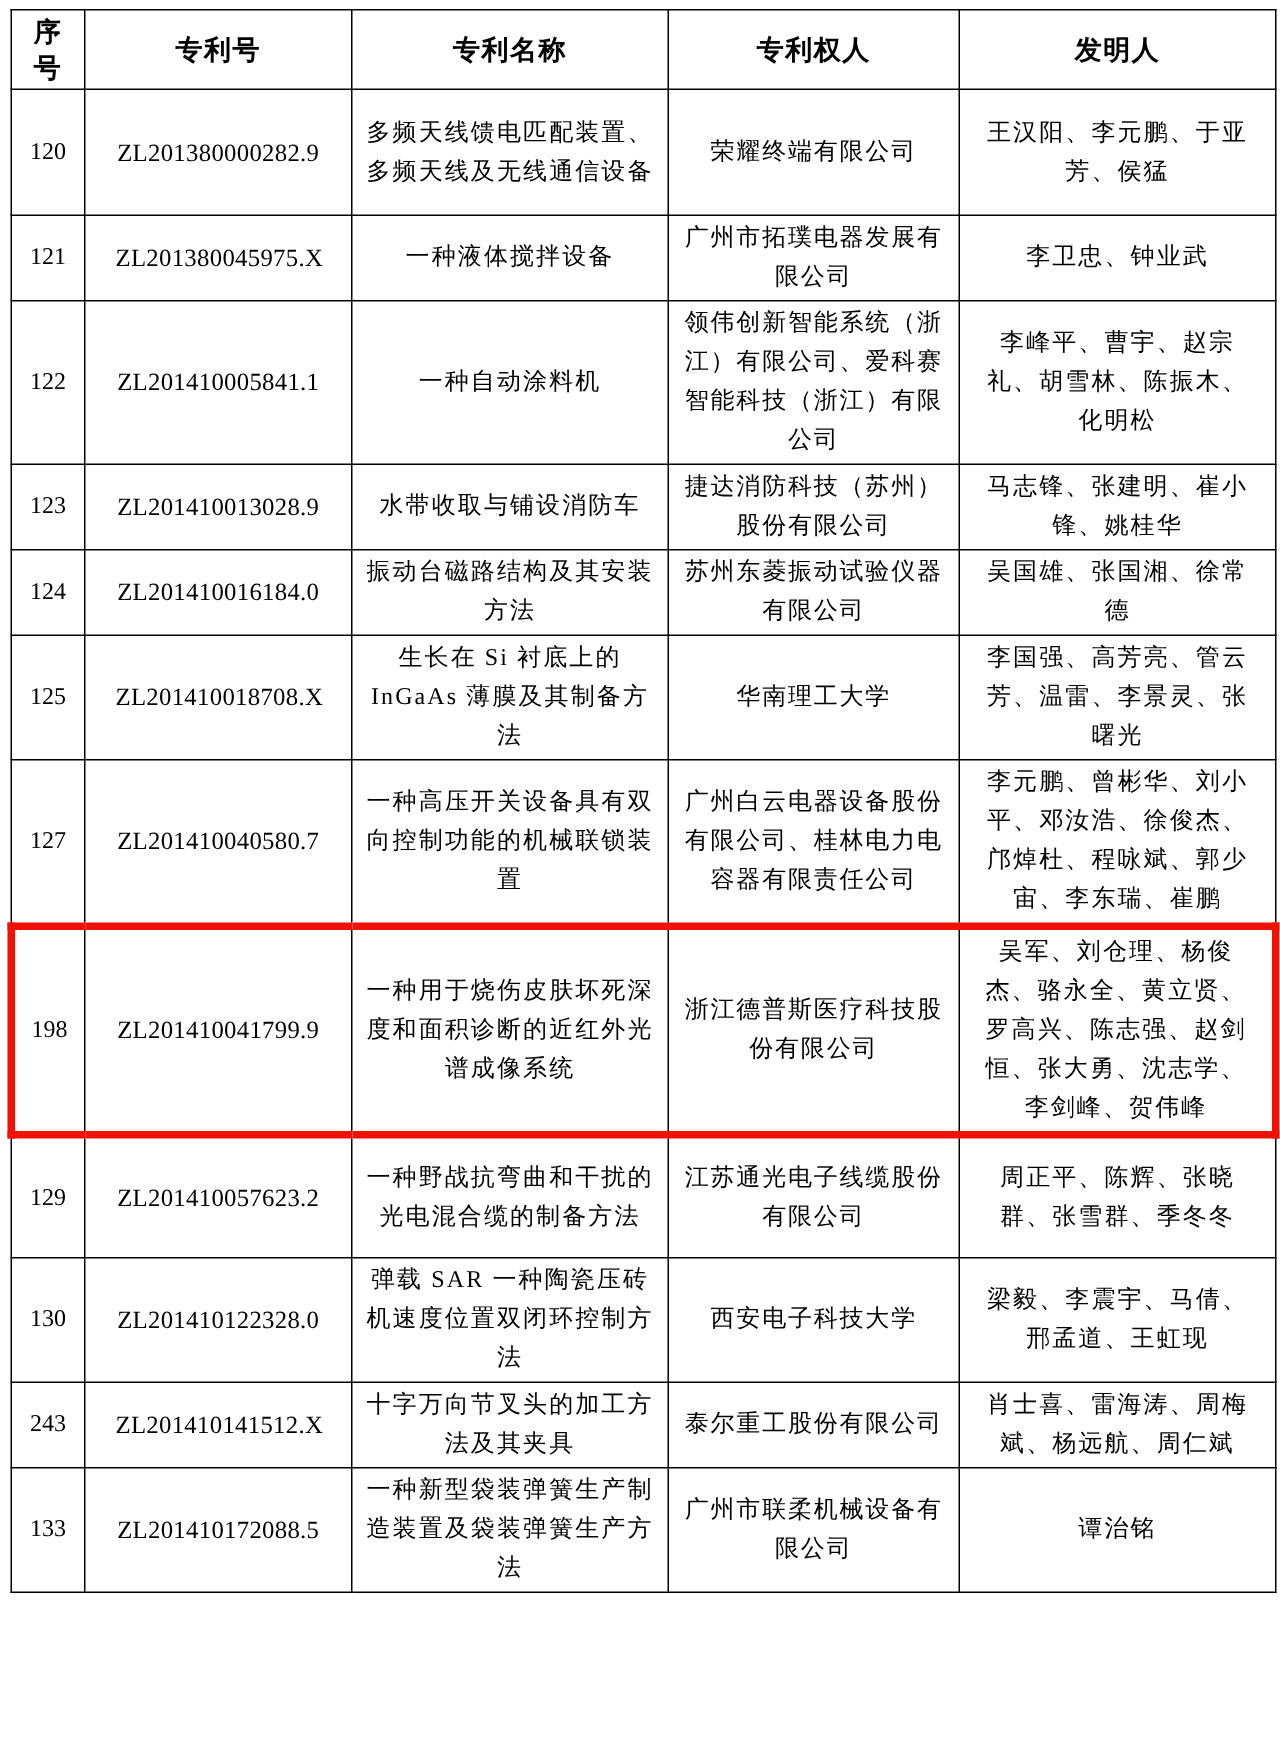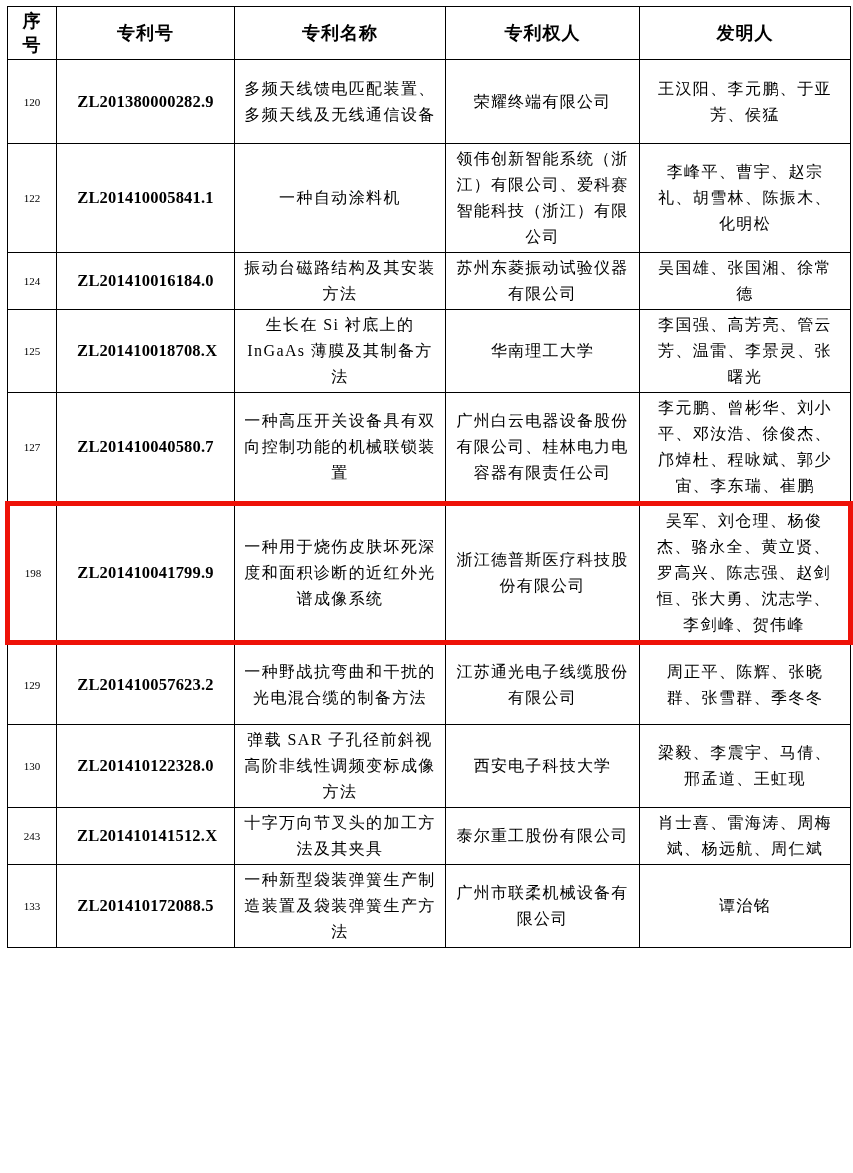--- a/index.html
+++ b/index.html
@@ -41,28 +41,27 @@
     letter-spacing: 1px;
     height: 48px;
     padding: 13px 4px;
   }
   thead th.h-seq { padding: 2px 13px; } 
 
   td { font-size: 16px; line-height: 26px; }
   td.seq {
     padding: 2px 1px;
     letter-spacing: 0;
-    font-size: 11px;
+    font-size: 16px;
   }
   td.patent-no {
     letter-spacing: 0.2px;
     font-size: 16.5px;
     padding: 2px 20px;
     white-space: nowrap;
-    font-weight: bold;
   }
   td.title    { letter-spacing: 1.4px; padding: 2px 8px; }
   td.assignee { letter-spacing: 1.2px; padding: 2px 8px; text-align: center; }
   td.inventors{ letter-spacing: 1.4px; padding: 2px 13px; }
 
   
   tr.highlight td { border-top: 5px solid var(--hl-color); border-bottom: 5px solid var(--hl-color); }
   tr.highlight td:first-child { border-left: 5px solid var(--hl-color); }
   tr.highlight td:last-child  { border-right: 5px solid var(--hl-color); }
 </style>
@@ -88,26 +87,40 @@
       </tr>
     </thead>
     <tbody>
       <tr style="height:84px">
         <td class="seq">120</td>
         <td class="patent-no">ZL201380000282.9</td>
         <td class="title">多频天线馈电匹配装置、多频天线及无线通信设备</td>
         <td class="assignee">荣耀终端有限公司</td>
         <td class="inventors">王汉阳、李元鹏、于亚芳、侯猛</td>
       </tr>
+      <tr style="height:48px">
+        <td class="seq">121</td>
+        <td class="patent-no">ZL201380045975.X</td>
+        <td class="title">一种液体搅拌设备</td>
+        <td class="assignee">广州市拓璞电器发展有限公司</td>
+        <td class="inventors">李卫忠、钟业武</td>
+      </tr>
       <tr style="height:104px">
         <td class="seq">122</td>
         <td class="patent-no">ZL201410005841.1</td>
         <td class="title">一种自动涂料机</td>
         <td class="assignee">领伟创新智能系统（浙江）有限公司、爱科赛智能科技（浙江）有限公司</td>
         <td class="inventors">李峰平、曹宇、赵宗礼、胡雪林、陈振木、化明松</td>
+      </tr>
+      <tr style="height:52px">
+        <td class="seq">123</td>
+        <td class="patent-no">ZL201410013028.9</td>
+        <td class="title">水带收取与铺设消防车</td>
+        <td class="assignee">捷达消防科技（苏州）股份有限公司</td>
+        <td class="inventors">马志锋、张建明、崔小锋、姚桂华</td>
       </tr>
       <tr style="height:54px">
         <td class="seq">124</td>
         <td class="patent-no">ZL201410016184.0</td>
         <td class="title">振动台磁路结构及其安装方法</td>
         <td class="assignee">苏州东菱振动试验仪器有限公司</td>
         <td class="inventors">吴国雄、张国湘、徐常德</td>
       </tr>
       <tr style="height:78px">
         <td class="seq">125</td>
@@ -133,21 +146,21 @@
       <tr style="height:82px">
         <td class="seq">129</td>
         <td class="patent-no">ZL201410057623.2</td>
         <td class="title">一种野战抗弯曲和干扰的光电混合缆的制备方法</td>
         <td class="assignee">江苏通光电子线缆股份有限公司</td>
         <td class="inventors">周正平、陈辉、张晓群、张雪群、季冬冬</td>
       </tr>
       <tr style="height:80px">
         <td class="seq">130</td>
         <td class="patent-no">ZL201410122328.0</td>
-        <td class="title">弹载 SAR 子孔径前斜视高阶非线性调频变标成像方法</td>
+        <td class="title">弹载 SAR 一种陶瓷压砖机速度位置双闭环控制方法</td>
         <td class="assignee">西安电子科技大学</td>
         <td class="inventors">梁毅、李震宇、马倩、邢孟道、王虹现</td>
       </tr>
       <tr style="height:54px">
         <td class="seq">243</td>
         <td class="patent-no">ZL201410141512.X</td>
         <td class="title">十字万向节叉头的加工方法及其夹具</td>
         <td class="assignee">泰尔重工股份有限公司</td>
         <td class="inventors">肖士喜、雷海涛、周梅斌、杨远航、周仁斌</td>
       </tr>

